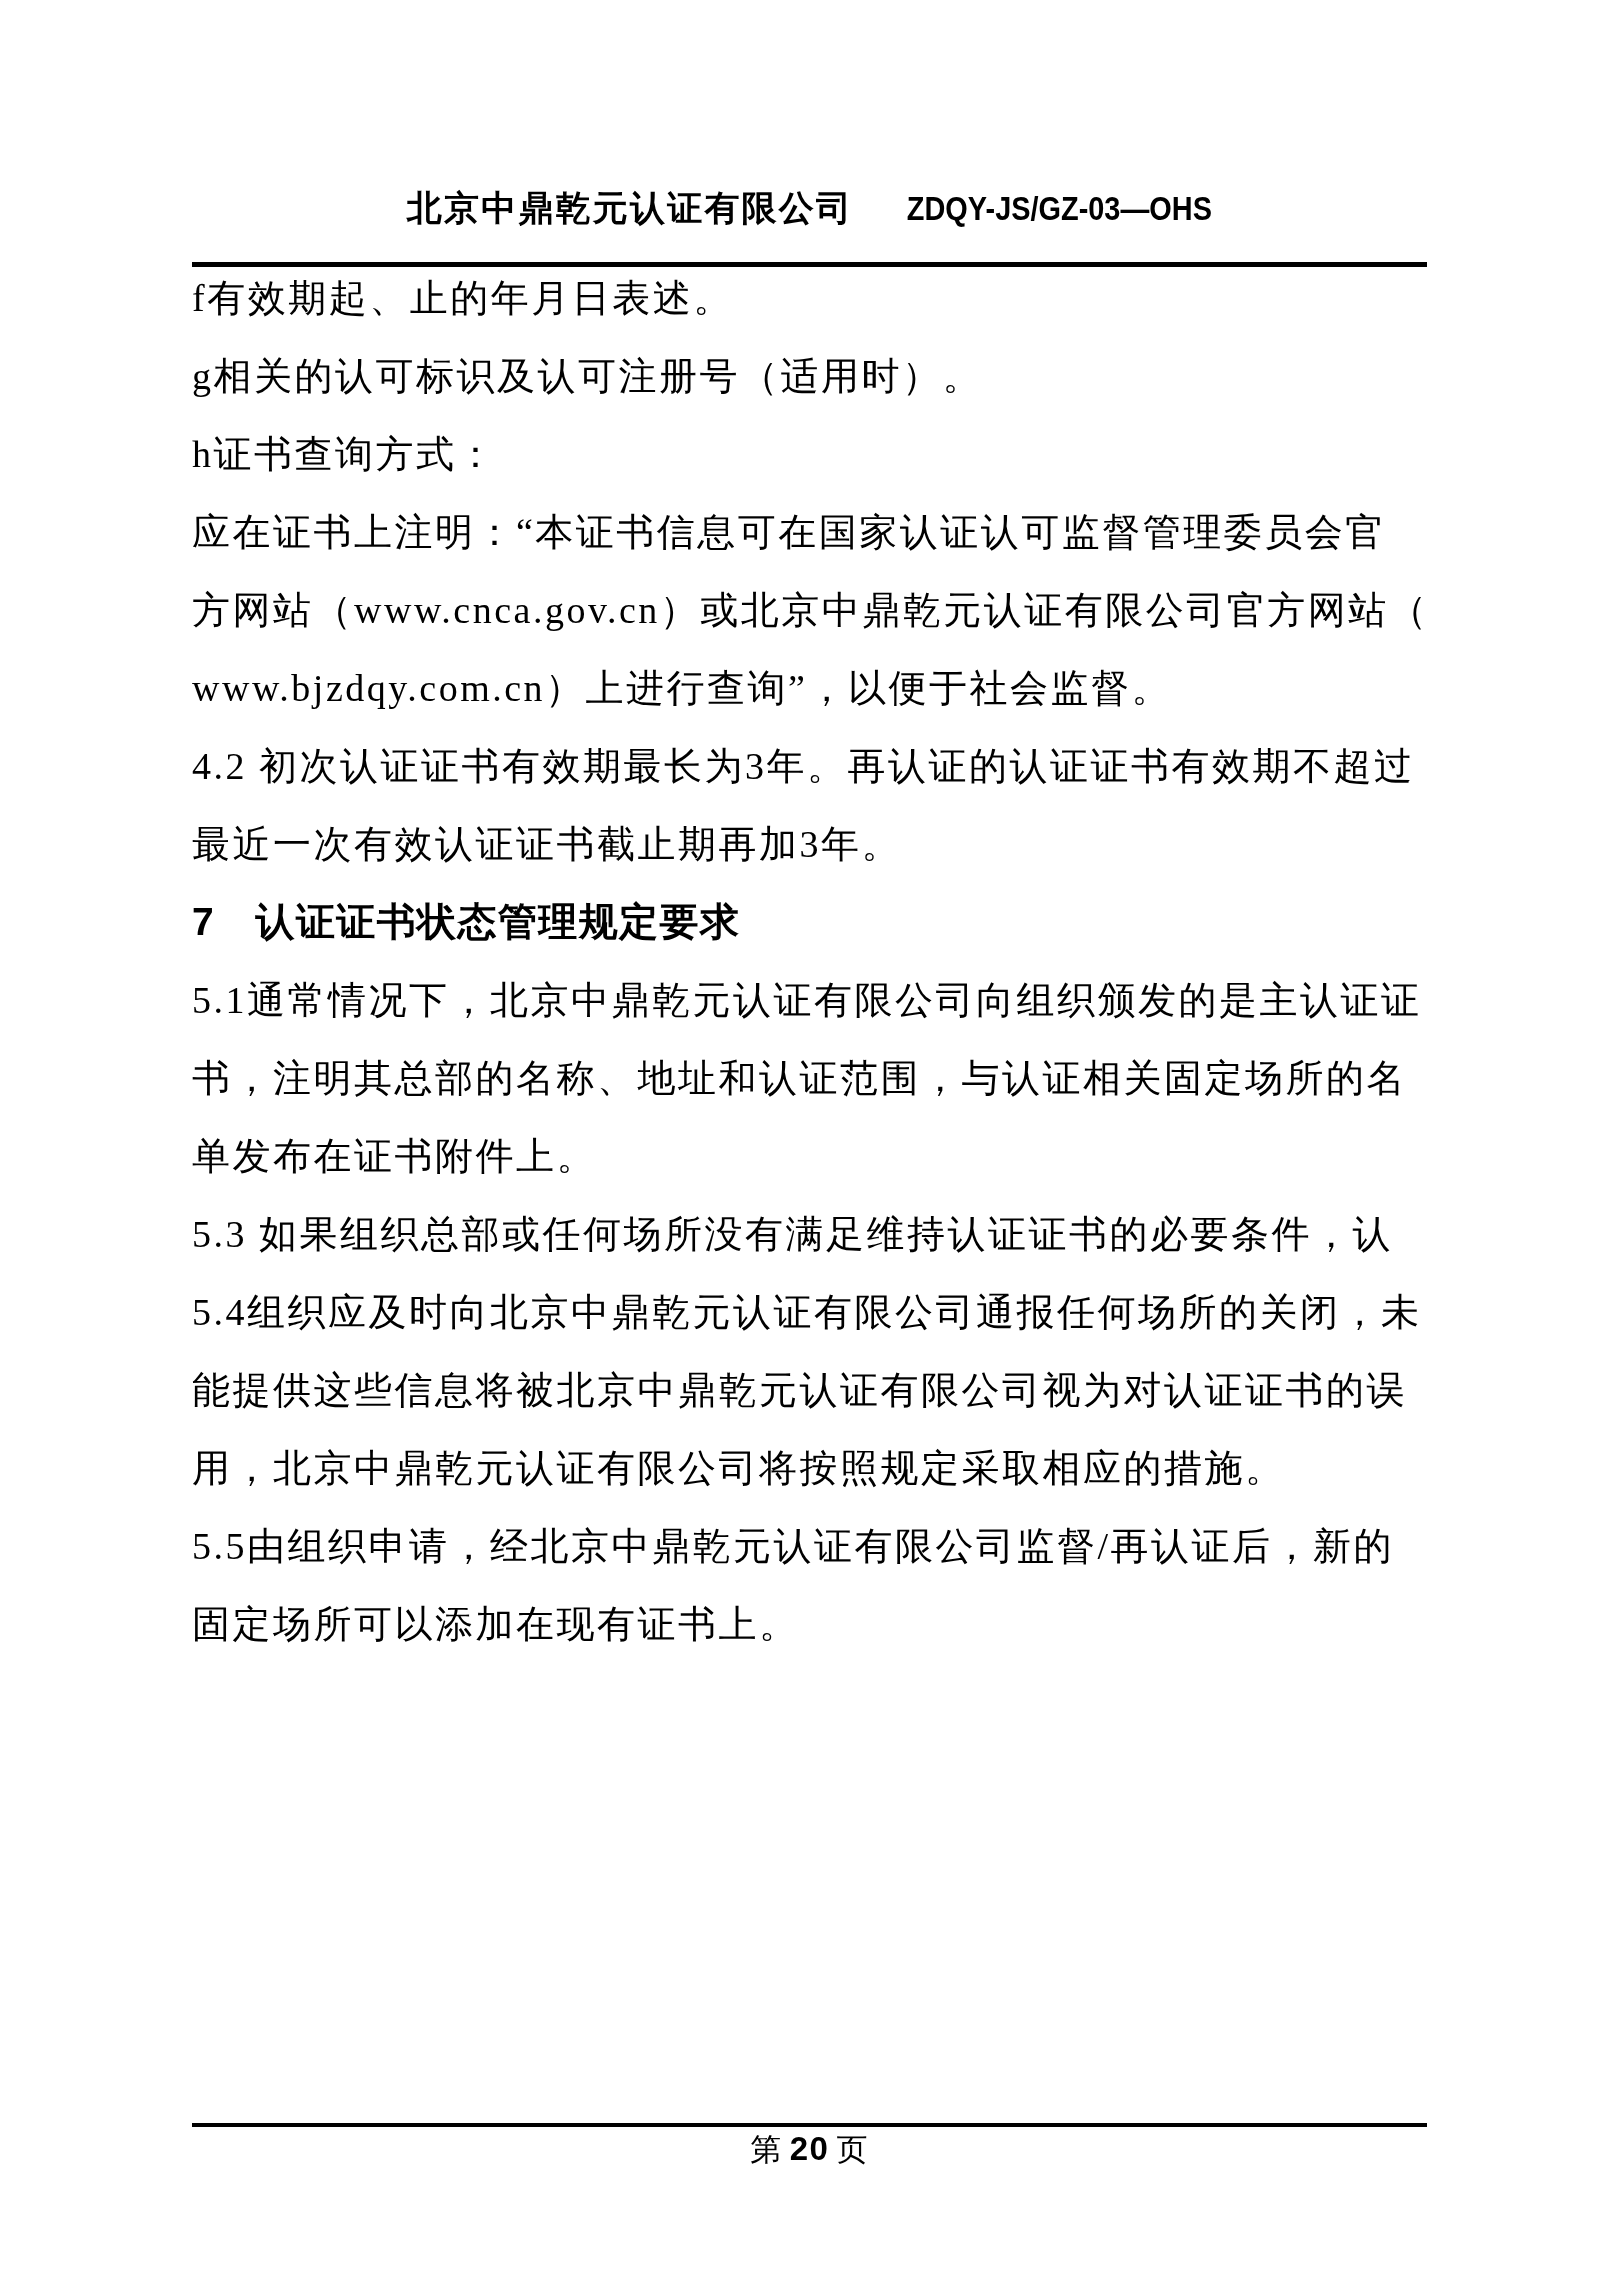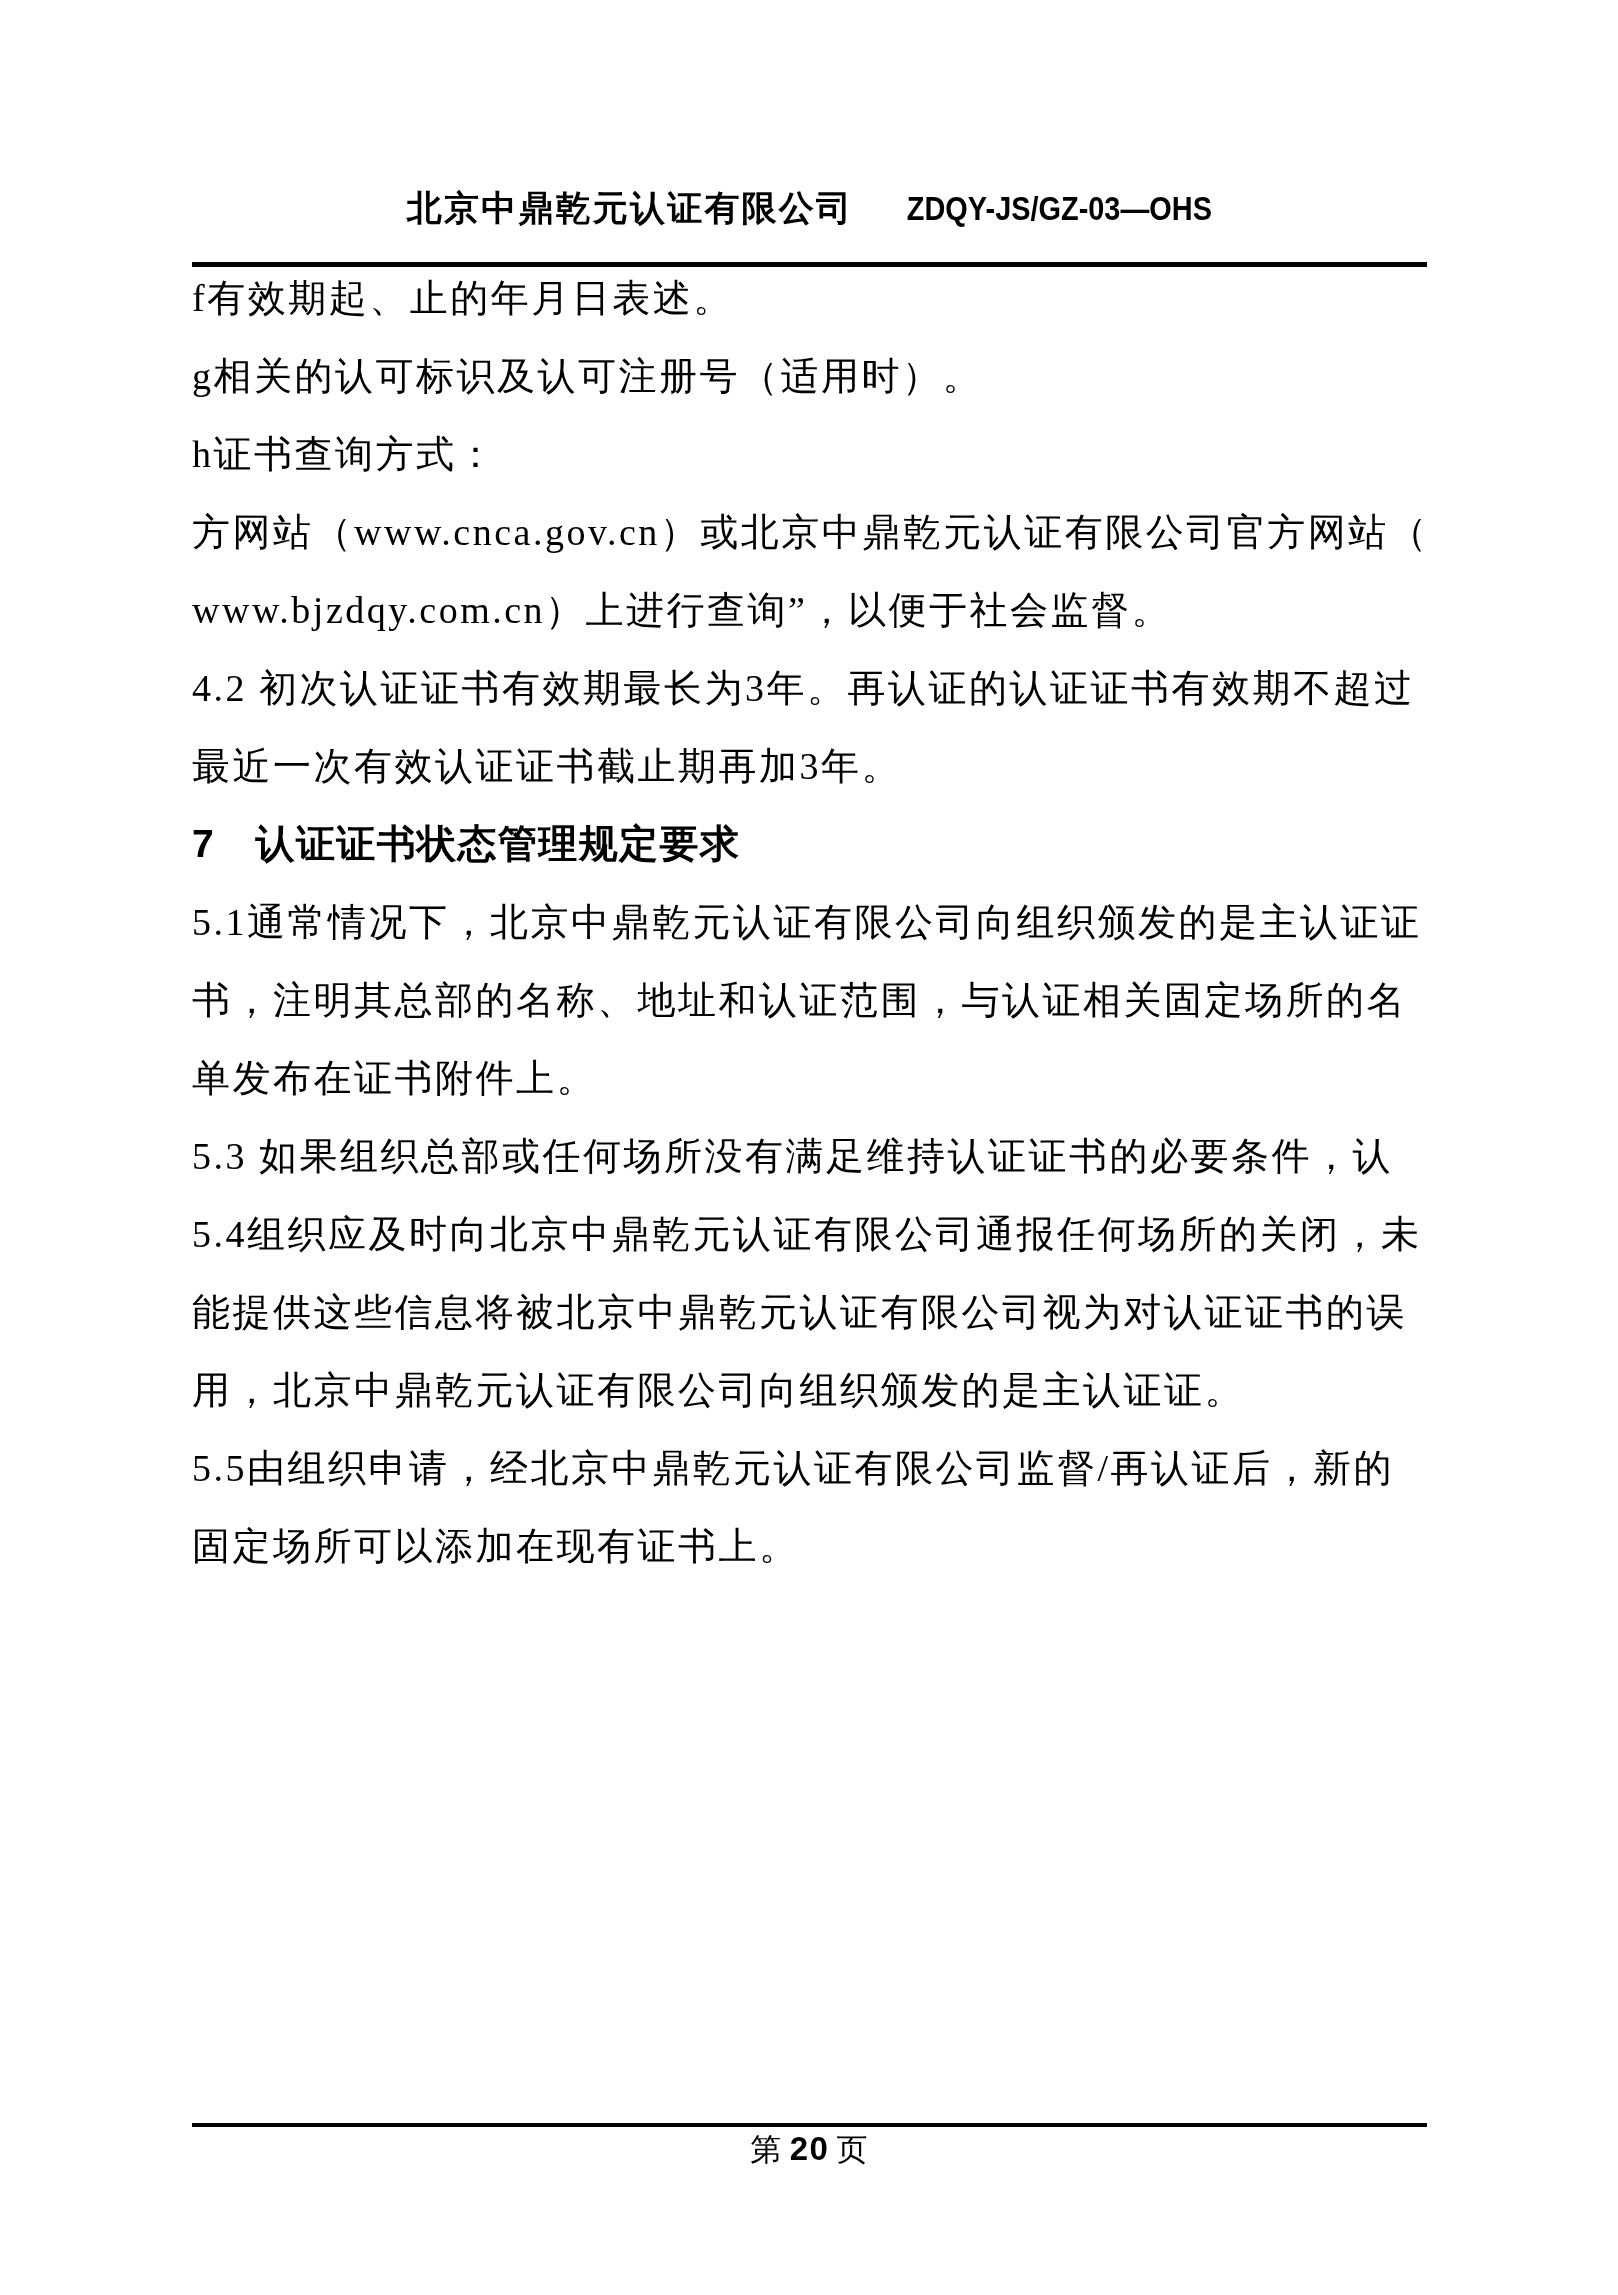--- a/index.html
+++ b/index.html
@@ -96,32 +96,33 @@
     <div class="company">北京中鼎乾元认证有限公司</div>
     <div class="doccode">ZDQY-JS/GZ-03—OHS</div>
   </header>
 
   <div class="rule rule-top"></div>
 
   <main class="body">
       <p class="line">f有效期起、止的年月日表述。</p>
       <p class="line">g相关的认可标识及认可注册号（适用时）。</p>
       <p class="line">h证书查询方式：</p>
+      <p class="line">应在证书上注明：“本证书信息可在国家认证认可监督管理委员会官</p>
       <p class="line">方网站（www.cnca.gov.cn）或北京中鼎乾元认证有限公司官方网站（</p>
       <p class="line">www.bjzdqy.com.cn）上进行查询”，以便于社会监督。</p>
       <p class="line">4.2 初次认证证书有效期最长为3年。再认证的认证证书有效期不超过</p>
       <p class="line">最近一次有效认证证书截止期再加3年。</p>
       <p class="line heading">7　认证证书状态管理规定要求</p>
       <p class="line">5.1通常情况下，北京中鼎乾元认证有限公司向组织颁发的是主认证证</p>
       <p class="line">书，注明其总部的名称、地址和认证范围，与认证相关固定场所的名</p>
       <p class="line">单发布在证书附件上。</p>
       <p class="line">5.3 如果组织总部或任何场所没有满足维持认证证书的必要条件，认</p>
       <p class="line">5.4组织应及时向北京中鼎乾元认证有限公司通报任何场所的关闭，未</p>
       <p class="line">能提供这些信息将被北京中鼎乾元认证有限公司视为对认证证书的误</p>
-      <p class="line">用，北京中鼎乾元认证有限公司向组织颁发的是主认证证。</p>
+      <p class="line">用，北京中鼎乾元认证有限公司将按照规定采取相应的措施。</p>
       <p class="line">5.5由组织申请，经北京中鼎乾元认证有限公司监督/再认证后，新的</p>
       <p class="line">固定场所可以添加在现有证书上。</p>
     </main>
 
   <div class="rule rule-bottom"></div>
 
   <footer class="footer"><span>第</span><span class="page-num">20</span><span>页</span></footer>
 
 </div>
 

